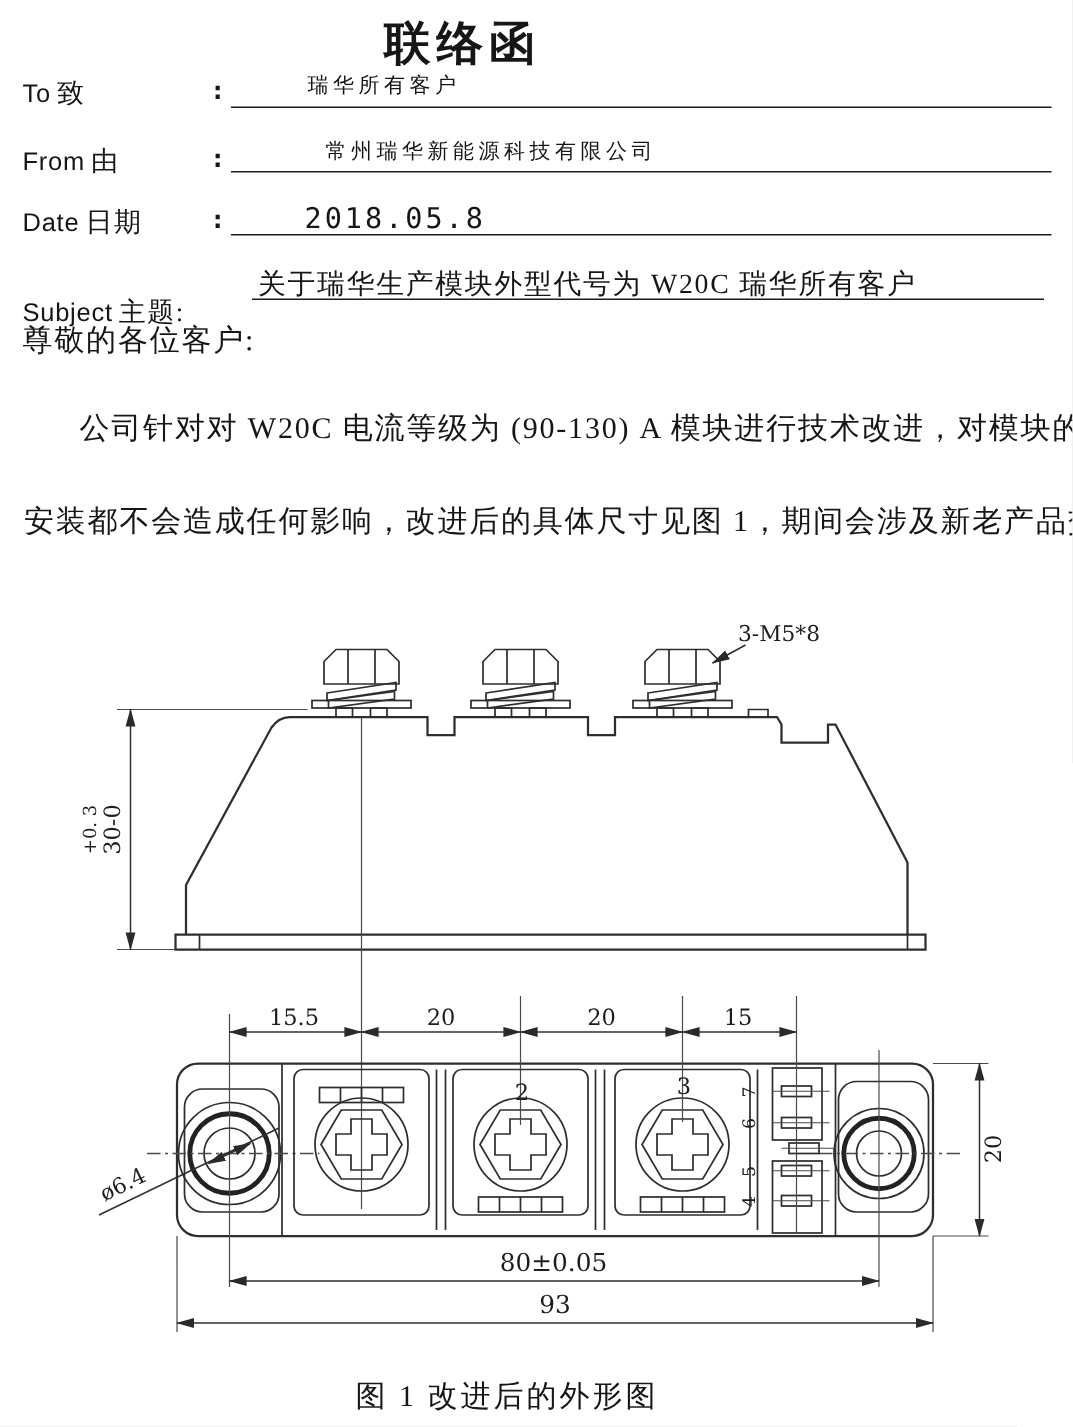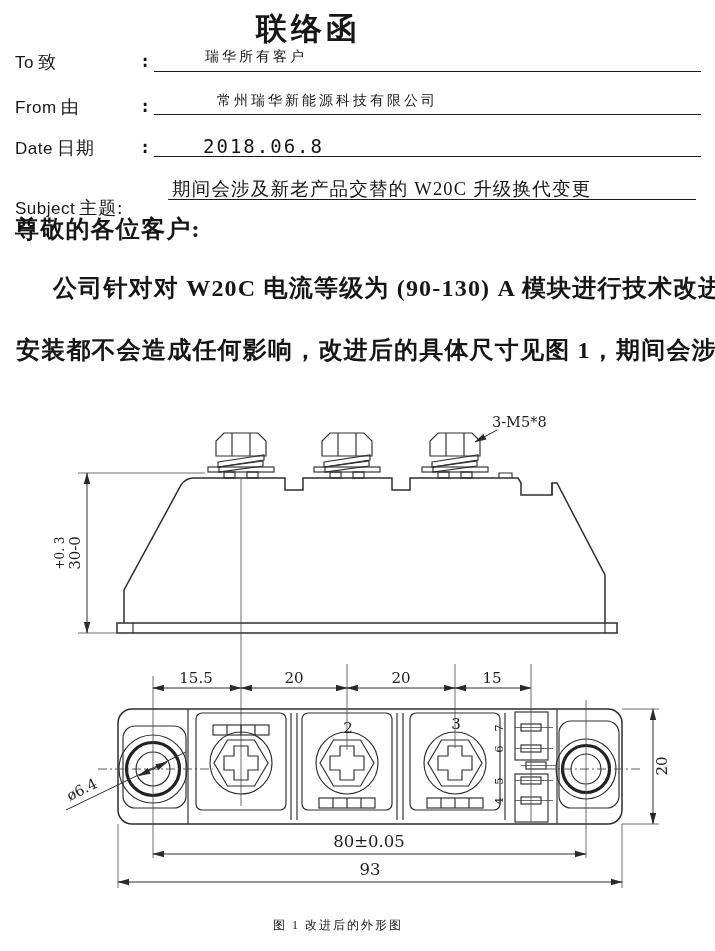--- a/index.html
+++ b/index.html
@@ -12,24 +12,24 @@
     left:0;top:8px;width:617px;text-align:center;
     font-size:31px;font-weight:bold;letter-spacing:4px;
   }
   .field-label{font-size:18px;letter-spacing:1px;}
   .lat{font-family:Liberation Sans, sans-serif;font-size:17px;letter-spacing:0.5px;}
   .colon{font-family:"DejaVu Sans Mono",monospace;font-size:17px;font-weight:bold;}
   .rule{position:absolute;height:0;border-top:1.6px solid #1c1c1c;}
   .field-value{font-size:14px;letter-spacing:3px;}
   .field-value-subject{font-size:18.5px;letter-spacing:1.2px;}
   .mono-val{font-family:"DejaVu Sans Mono",monospace;font-size:19px;letter-spacing:2px;}
-  .body-line{font-size:24px;letter-spacing:1.2px;font-weight:bold;}
+  .body-line{font-size:20px;letter-spacing:1.2px;}
   #figure-caption{
     left:0;top:917px;width:676px;text-align:center;
-    font-size:12px;letter-spacing:2px;
+    font-size:20px;letter-spacing:2px;
   }
   svg text{
     font-family:"DejaVu Serif",serif;fill:#1d1d1d;
   }
   .ln{stroke:#2e2e2e;stroke-width:1.15;fill:none;}
   .lnb{stroke:#2e2e2e;stroke-width:1.5;fill:none;}
   .thin{stroke:#4a4a4a;stroke-width:0.8;fill:none;}
   .thick{stroke:#222;stroke-width:3.2;fill:none;}
   .dim{stroke:#2e2e2e;stroke-width:1;fill:none;}
   .cl{stroke:#4a4a4a;stroke-width:0.9;fill:none;stroke-dasharray:9 3 2 3;}
@@ -56,28 +56,28 @@
   <div class="abs colon" style="left:140px;top:96px;">:</div>
   <div class="rule" style="left:154px;top:114px;width:547px;"></div>
   <div class="abs field-value" style="left:183px;top:92px;margin-left:34px;">常州瑞华新能源科技有限公司</div>
 
   <div class="abs" style="left:15px;top:136px;">
     <span class="lat">Date</span>
     <span class="field-label">日期</span>
   </div>
   <div class="abs colon" style="left:140px;top:137px;">:</div>
   <div class="rule" style="left:154px;top:156px;width:547px;"></div>
-  <div class="abs mono-val" style="left:203px;top:135px;">2018.06.8</div>
+  <div class="abs mono-val" style="left:203px;top:135px;">2018.05.8</div>
 
   <div class="abs" style="left:15px;top:177px;margin-top:19px;">
     <span class="lat">Subject</span>
     <span class="field-label">主题:</span>
   </div>
   <div class="rule" style="left:168px;top:199px;width:528px;"></div>
-  <div class="abs field-value-subject" style="left:172px;top:176px;">期间会涉及新老产品交替的 W20C 升级换代变更</div>
+  <div class="abs field-value-subject" style="left:172px;top:176px;">关于瑞华生产模块外型代号为 W20C 瑞华所有客户</div>
 
   <div class="abs body-line" style="left:15px;top:213px;">尊敬的各位客户:</div>
 
   <div class="abs body-line" style="left:53px;top:272px;">公司针对对 W20C 电流等级为 (90-130) A 模块进行技术改进，对模块的性能、</div>
   <div class="abs body-line" style="left:16px;top:334px;">安装都不会造成任何影响，改进后的具体尺寸见图 1，期间会涉及新老产品交替的</div>
 
   <svg class="abs" style="left:0;top:410px;" width="715" height="485" viewBox="0 410 715 485">
     <defs>
       <marker id="arw" markerWidth="13" markerHeight="9" refX="11.4" refY="4" orient="auto-start-reverse" markerUnits="userSpaceOnUse">
         <path d="M0,0.7 L12,4 L0,7.3 Z" fill="#2a2a2a"></path>

